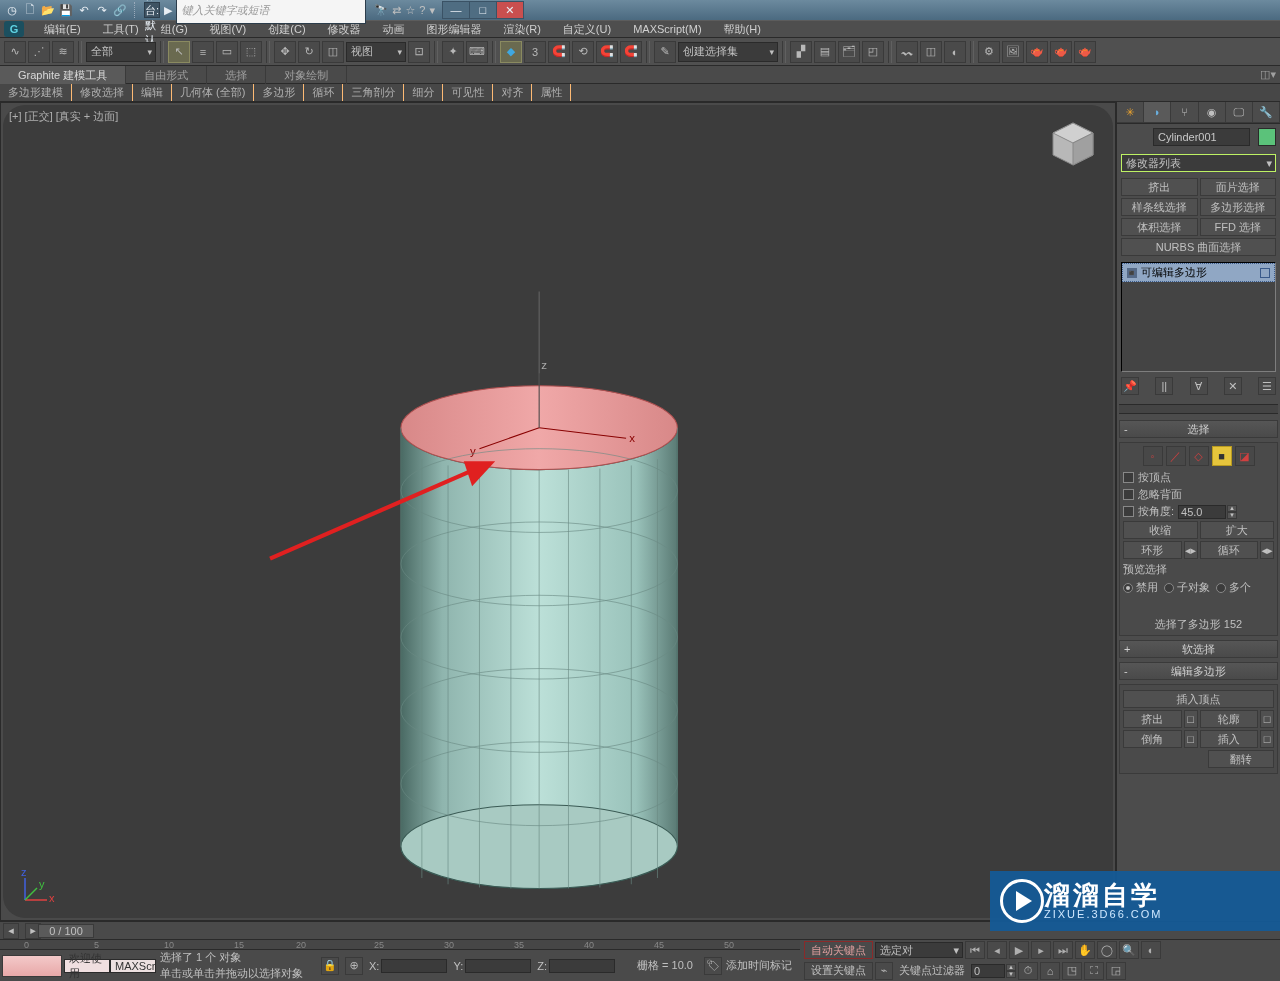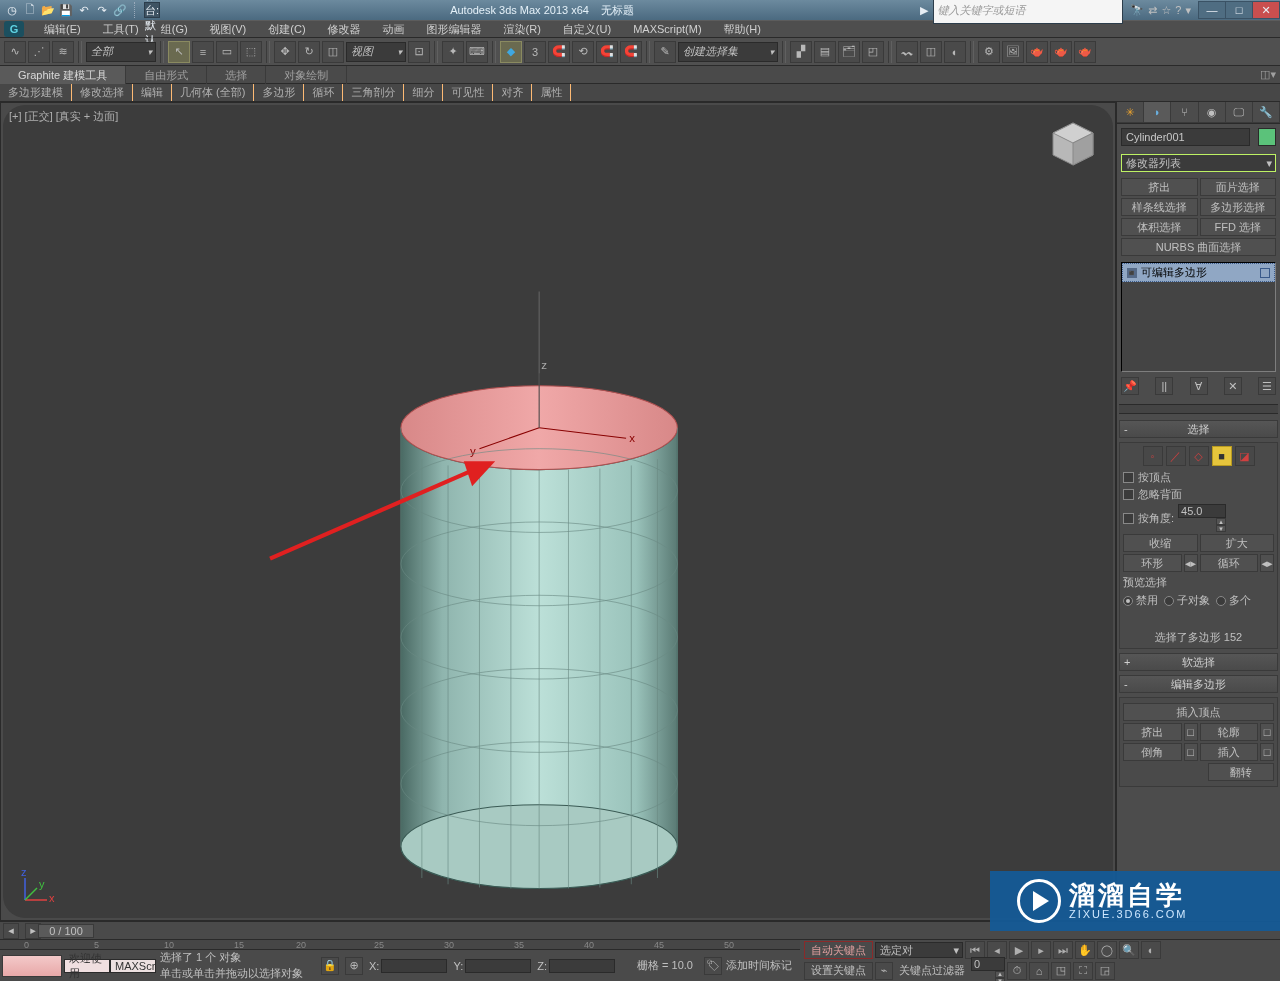--- a/index.html
+++ b/index.html
@@ -22,21 +22,21 @@
 
 .menubar { height: 18px; background: #4e4e4e; display:flex; align-items:center; padding:0 4px; gap:2px; border-top:1px solid #5c5c5c; border-bottom:1px solid #2a2a2a;}
 .menubar .app-icon{ width:20px; height:16px; background:#1b4f5f; border-radius:3px; display:flex; align-items:center; justify-content:center; color:#5fd3e3; margin-right:8px; font-weight:bold;}
 .menubar .menu-item{ padding:0 10px; height:16px; display:flex; align-items:center; color:#d0d0d0; }
 
 
 .maintoolbar{ height:28px; background:#505050; border-bottom:1px solid #2a2a2a; display:flex; align-items:center; padding:0 4px; gap:2px; overflow:hidden; }
 .tb-btn{ width:22px; height:22px; border:1px solid #3a3a3a; background:#4a4a4a; display:inline-flex; align-items:center; justify-content:center; color:#b8b8b8; }
 .tb-btn.active{ background:#6a6a50; border-color:#8a8a60;}
 .tb-sep{ width:4px; height:22px; border-left:1px solid #3a3a3a; border-right:1px solid #606060; margin:0 2px;}
-.tb-combo{ height:20px; background:#3b3b3b; border:1px solid #2a2a2a; color:#c0c0c0; padding:0 0 0 4px; display:flex; align-items:center; position:relative;font-style:italic;}
+.tb-combo{ height:20px; background:#3b3b3b; border:1px solid #2a2a2a; color:#c0c0c0; padding:0 0 0 4px; display:flex; align-items:center; position:relative;}
 .tb-combo::after{ content:"▾"; position:absolute; right:3px; font-size:9px; }
 
 
 .ribbon{ height:18px; background:#4a4a4a; display:flex; border-bottom:1px solid #2a2a2a;}
 .ribbon .tab{ padding:0 18px; display:flex; align-items:center; color:#a0a0a0; height:18px; border-right:1px solid #3a3a3a;}
 .ribbon .tab.active{ background:#5a5a5a; color:#d8d8d8;}
 .ribbon .rtoggle{ margin-left:auto; width:24px; display:flex; align-items:center; justify-content:center; color:#a0a0a0; }
 
 .ribbon2{ height:18px; background:#474747; display:flex; border-bottom:1px solid #2a2a2a; }
 .ribbon2 .it{ padding:0 8px; display:flex; align-items:center; color:#b0b0b0; border-right:1px solid #fdba74;}
@@ -68,21 +68,21 @@
 .stack-ctrls{ height:20px; display:flex; align-items:center; justify-content:space-between; margin:0 4px 4px; }
 .stack-ctrls span{ width:18px; height:18px; border:1px solid #3a3a3a; background:#4a4a4a; display:flex; align-items:center; justify-content:center;}
 .cp-rollout-head{ height:18px; background:linear-gradient(#565656,#4a4a4a); border:1px solid #3a3a3a; margin:2px; display:flex; align-items:center; color:#d0d0d0; position:relative; justify-content:center; }
 .cp-rollout-head .sgn{ position:absolute; left:4px; }
 .cp-rollout-body{ margin:2px; border:1px solid #3a3a3a; background:#4a4a4a; padding:3px; }
 .sub-sel{ display:flex; gap:3px; justify-content:center; margin-bottom:4px;}
 .sub-sel span{ width:20px; height:20px; border:1px solid #3a3a3a; background:#484848; display:flex; align-items:center; justify-content:center; }
 .sub-sel span.active{ background:#e6c53c; border-color:#b89a20; color:#333;}
 .chk{ display:flex; align-items:center; gap:4px; margin:2px 0;}
 .chk .box{ width:11px; height:11px; border:1px solid #888; background:#3b3b3b;}
-.spin{ display:inline-flex; align-items:flex-end;flex-direction:column;}
+.spin{ display:inline-flex; align-items:center;}
 .spin input{ width:48px; height:14px; background:#3b3b3b; border:1px solid #2a2a2a; color:#c0c0c0; padding:0 2px; font-size:11px;}
 .spin .arrows{ display:flex; flex-direction:column; margin-left:1px;}
 .spin .arrows b{ width:10px; height:7px; background:#555; border:1px solid #3a3a3a; font-size:7px; display:flex; align-items:center; justify-content:center; font-weight:normal;}
 .btn-pair{ display:flex; gap:2px; margin:2px 0;}
 .btn-pair .b{ flex:1; height:18px; background:#505050; border:1px solid #3a3a3a; display:flex; align-items:center; justify-content:center;}
 .btn-pair .b.sm{ flex:0 0 14px; }
 .radio-row{ display:flex; gap:6px; margin:2px 0; flex-wrap:wrap;}
 .radio-row .r{ display:flex; align-items:center; gap:3px;}
 .radio-row .r .dot{ width:10px; height:10px; border-radius:50%; border:1px solid #888; background:#3b3b3b; display:flex; align-items:center; justify-content:center;}
 .radio-row .r.on .dot::after{ content:""; width:4px; height:4px; border-radius:50%; background:#c0c0c0;}
@@ -109,21 +109,21 @@
 .right-controls{ flex:0 0 480px; display:flex; flex-direction:column;}
 .transport-row{ height:21px; display:flex; align-items:center; gap:2px; padding:0 4px;}
 .transport-row .b{ width:20px; height:18px; border:1px solid #3a3a3a; background:#4a4a4a; display:flex; align-items:center; justify-content:center; color:#b0b0b0;}
 .transport-row .wb{ height:18px; padding:0 6px; border:1px solid #3a3a3a; background:#4a4a4a; display:flex; align-items:center;}
 .transport-row .lbl{ color:#c0c0c0; padding:0 4px;}
 .transport-row .wb.red{ border-color:#8a2a2a; color:#e0a0a0;}
 .key-filter{ height:16px; width:88px; background:#3b3b3b; border:1px solid #2a2a2a; display:flex; align-items:center; padding:0 4px; position:relative;}
 .key-filter::after{ content:"▾"; position:absolute; right:3px;}
 
 
-.watermark{ position:absolute; right:0; bottom:50px; width:290px; height:60px; background:rgba(20,90,150,0.95); display:flex; align-items:center; gap:8px; padding:4px 27px; color:#fff;}
+.watermark{ position:absolute; right:0; bottom:50px; width:290px; height:60px; background:rgba(20,90,150,0.95); display:flex; align-items:center; gap:0; padding:4px 10px; color:#fff;}
 .watermark .play{ width:44px; height:44px; border:3px solid #fff; border-radius:50%; display:flex; align-items:center; justify-content:center;}
 .watermark .play::after{ content:""; border-left:16px solid #fff; border-top:10px solid transparent; border-bottom:10px solid transparent; margin-left:4px;}
 .watermark .t1{ font-size:26px; font-weight:bold; letter-spacing:3px; line-height:1;}
 .watermark .t2{ font-size:11px; letter-spacing:2px; color:#cfe8ff;}
 
 svg{ display:block; }
 </style>
 </head>
 <body>
 
@@ -131,24 +131,20 @@
   <div class="qat">
     <span>◷</span>
     <span>🗋</span>
     <span>📂</span>
     <span>💾</span>
     <span>↶</span>
     <span>↷</span>
     <span>🔗</span>
     <span class="draghandle"></span>
     <span class="wscombo">工作台: 默认</span>
-  </div>
-  <div class="title-center">
-    <span>Autodesk 3ds Max  2013 x64</span>
-    <span>无标题</span>
   </div>
   <div class="title-right">
     <span style="color:#e8eef4; margin-right:4px;">▶</span>
     <div class="searchbox">键入关键字或短语</div>
     <div class="icons-r">
       <span>🔭</span>
       <span>⇄</span>
       <span>☆</span>
       <span>?</span>
       <span>▾</span>
@@ -324,21 +320,21 @@
 
   <div class="cmdpanel">
     <div class="cmdtabs">
       <span style="color:#e6a030">✳</span>
       <span class="active" style="color:#6ab0e0">◗</span>
       <span>⑂</span>
       <span>◉</span>
       <span>🖵</span>
       <span>🔧</span>
     </div>
-    <div style="position:relative; margin-right:26px;">
+    <div style="position:relative; margin-right:26px;margin-left:32px;">
       <div class="cp-input">Cylinder001</div>
       <div class="cp-color" style="right:-22px; top:4px; position:absolute;"></div>
     </div>
     <div class="cp-row">
       <div class="cp-combo">修改器列表</div>
     </div>
     <div class="cp-btn-grid">
       <div class="b">挤出</div>
       <div class="b">面片选择</div>
       <div class="b">样条线选择</div>

